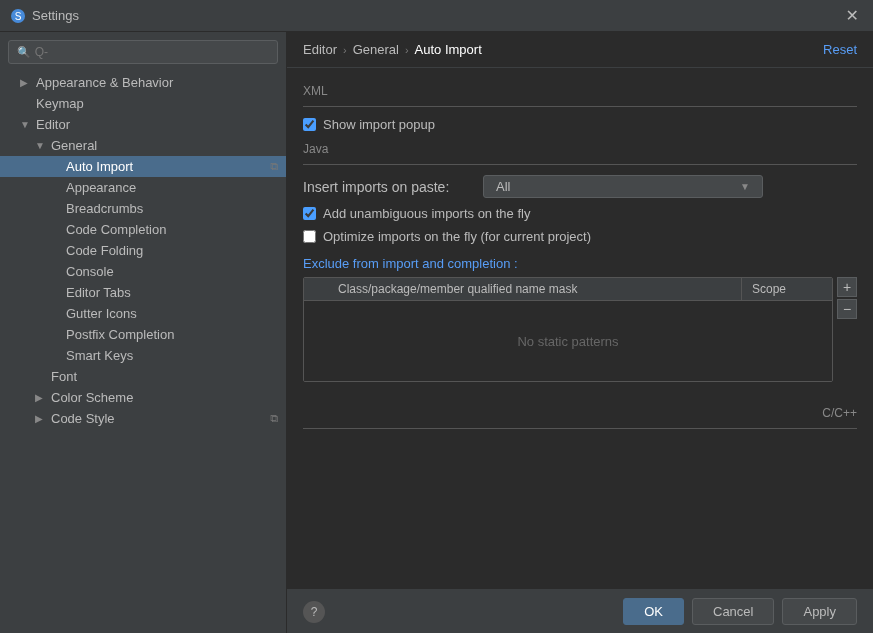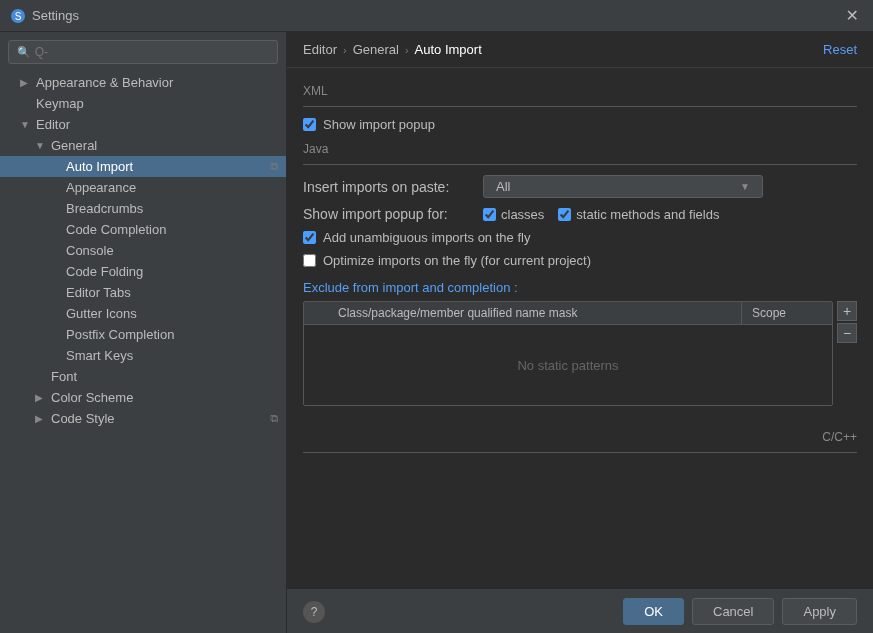--- a/index.html
+++ b/index.html
@@ -376,26 +376,26 @@
       <span class="item-label">Breadcrumbs</span>
     </div>
 
     <div class="tree-item indent-3">
       <span class="arrow"></span>
       <span class="item-label">Code Completion</span>
     </div>
 
     <div class="tree-item indent-3">
       <span class="arrow"></span>
+      <span class="item-label">Code Folding</span>
+    </div>
+
+    <div class="tree-item indent-3">
+      <span class="arrow"></span>
       <span class="item-label">Console</span>
-    </div>
-
-    <div class="tree-item indent-3">
-      <span class="arrow"></span>
-      <span class="item-label">Code Folding</span>
     </div>
 
     <div class="tree-item indent-3">
       <span class="arrow"></span>
       <span class="item-label">Editor Tabs</span>
     </div>
 
     <div class="tree-item indent-3">
       <span class="arrow"></span>
       <span class="item-label">Gutter Icons</span>
@@ -454,27 +454,20 @@
       <hr class="section-divider">
 
       <div class="row">
         <span class="field-label">Insert imports on paste:</span>
         <div class="dropdown">
           <span class="dropdown-text">All</span>
           <span class="dropdown-arrow">▼</span>
         </div>
       </div>
 
-      <div class="checkbox-row">
-        <span class="field-label">Show import popup for:</span>
-        <input type="checkbox" id="classes-cb" checked="" style="margin-right: 5px;">
-        <label for="classes-cb" style="margin-right: 14px; color: #bbb;">classes</label>
-        <input type="checkbox" id="static-methods-cb" checked="" style="margin-right: 5px;">
-        <label for="static-methods-cb" style="color: #bbb;">static methods and fields</label>
-      </div>
 
       <div class="checkbox-row">
         <input type="checkbox" id="add-unambiguous-cb" checked="" style="">
         <label for="add-unambiguous-cb">Add unambiguous imports on the fly</label>
       </div>
 
       <div class="checkbox-row">
         <input type="checkbox" id="optimize-imports-cb" style="">
         <label for="optimize-imports-cb">Optimize imports on the fly (for current project)</label>
       </div>

